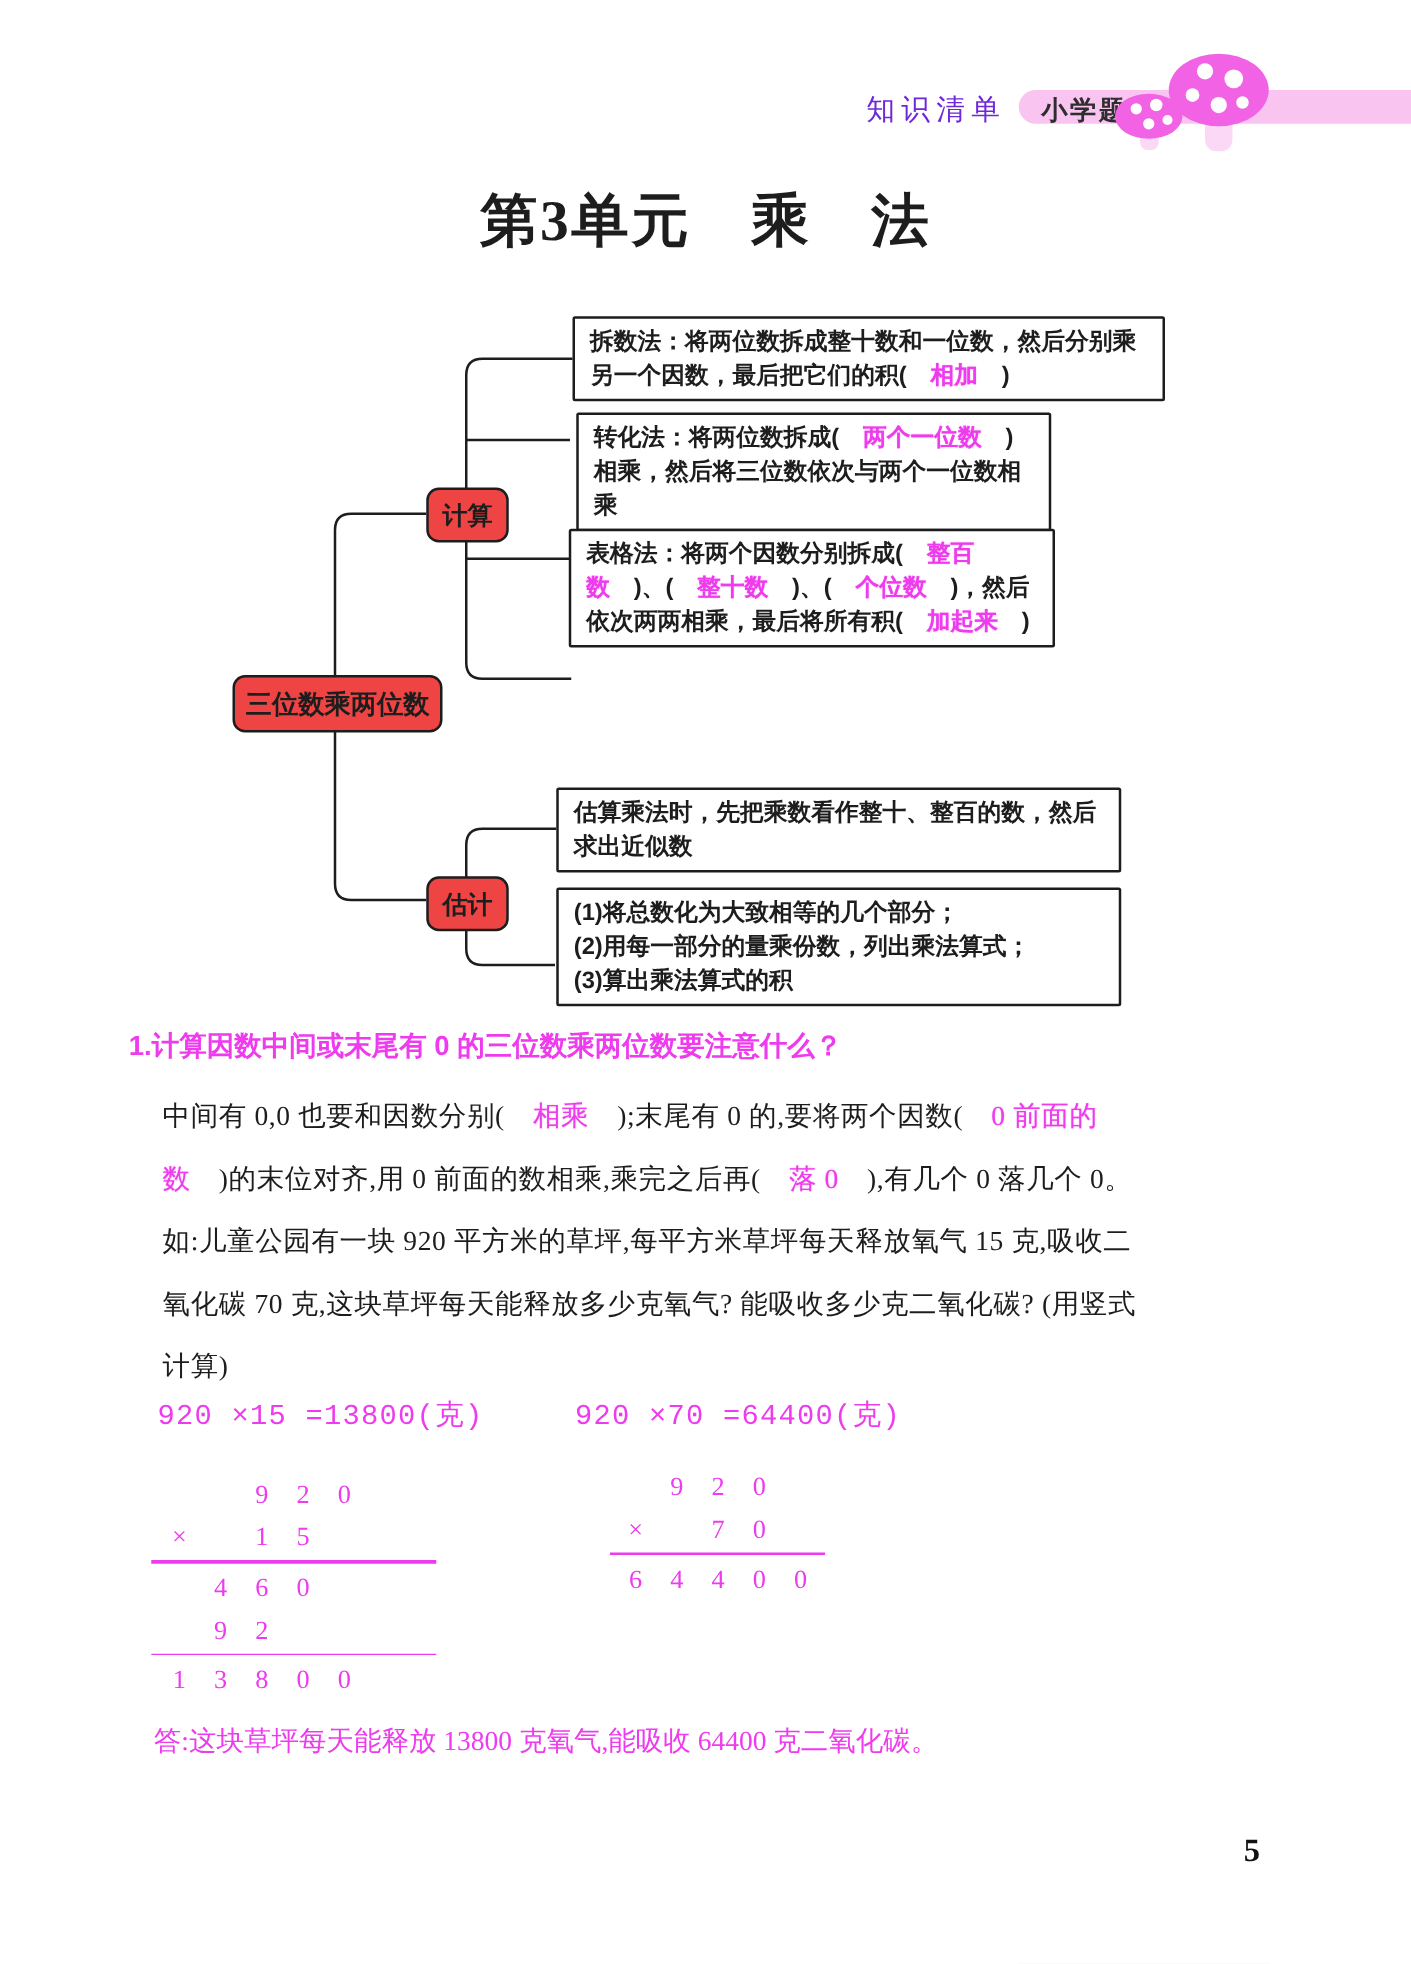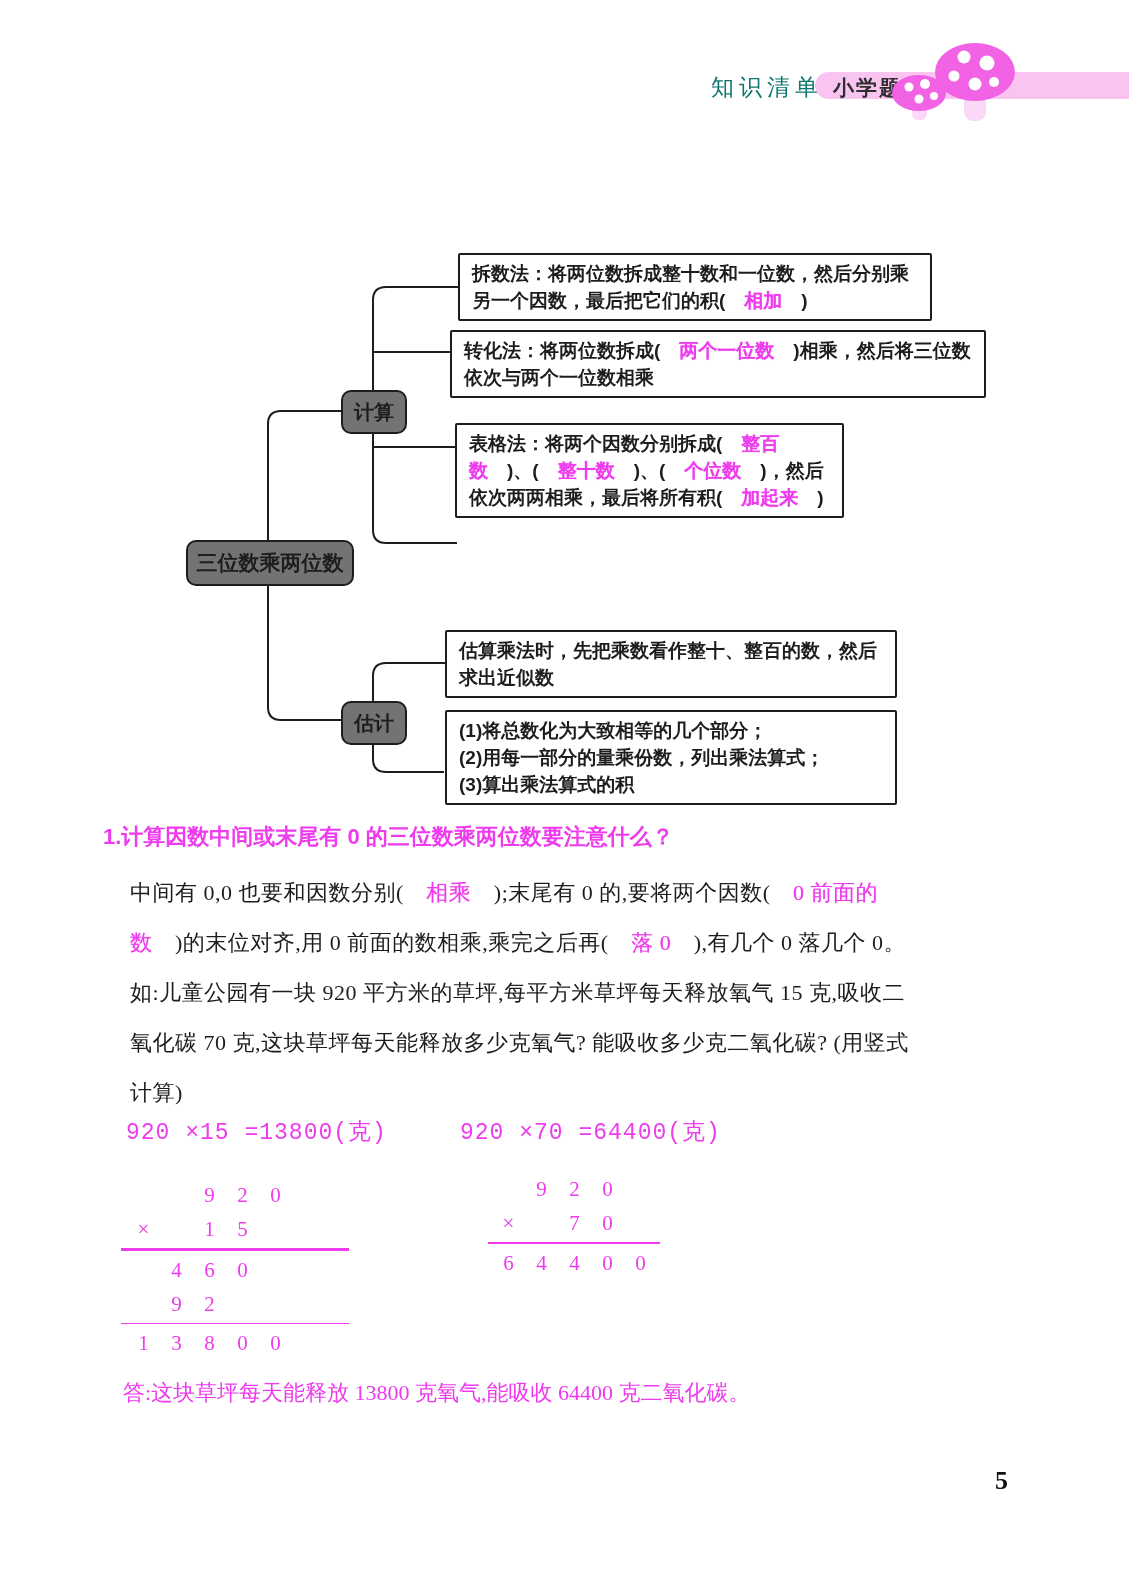--- a/index.html
+++ b/index.html
@@ -11,30 +11,30 @@
     --sans:"Liberation Sans","DejaVu Sans",sans-serif;
   }
   html,body{margin:0;padding:0;}
   body{background:#e8e8e8;}
   .page{
     position:relative;width:1129px;height:1571px;background:#ffffff;
     font-family:var(--serif);color:var(--ink);overflow:hidden;margin:0 auto;
   }
   .abs{position:absolute;}
   
-  .hdr-left{left:711px;top:72px;font-size:23px;letter-spacing:5px;color:#0f766e;font-family:var(--serif);}
+  .hdr-left{left:693px;top:72px;font-size:23px;letter-spacing:5px;color:#6d28d9;font-family:var(--serif);}
   .banner{left:815px;top:72px;width:314px;height:27px;background:var(--banner);border-radius:14px 0 0 14px;}
   .banner-label{left:833px;top:74px;font-size:21px;font-weight:700;color:#2e2e2e;font-family:var(--sans);letter-spacing:2px;}
   .mushrooms{left:872px;top:30px;}
   
   .title{left:0;top:146px;width:100%;text-align:center;font-size:46px;font-weight:700;letter-spacing:2px;font-family:var(--serif);}
   
   svg.connectors{left:0;top:0;width:1129px;height:1571px;pointer-events:none;}
   .node{
-    background:#737373;border:2px solid var(--ink);border-radius:10px;
+    background:#ef4444;border:2px solid var(--ink);border-radius:10px;
     display:flex;align-items:center;justify-content:center;
     font-family:var(--sans);font-weight:700;
   }
   .node-root{left:186px;top:540px;width:164px;height:42px;font-size:21px;}
   .node-sm{width:62px;height:40px;font-size:20px;}
   .box{
     background:#fff;border:2px solid var(--ink);border-radius:2px;
     padding:5px 12px;box-sizing:border-box;
     font-family:var(--sans);font-weight:700;font-size:19px;line-height:27px;
     white-space:pre-line;
@@ -72,37 +72,38 @@
     <circle cx="103" cy="54" r="6.5" fill="#fff"></circle>
     <circle cx="122" cy="52" r="5" fill="#fff"></circle>
     <rect x="40" y="72" width="15" height="18" rx="6" fill="#fbd9f6"></rect>
     <ellipse cx="47" cy="63" rx="27" ry="18" fill="#f163e4"></ellipse>
     <circle cx="37" cy="57" r="4.5" fill="#fff"></circle>
     <circle cx="53" cy="54" r="5" fill="#fff"></circle>
     <circle cx="47" cy="69" r="4.5" fill="#fff"></circle>
     <circle cx="62" cy="66" r="4" fill="#fff"></circle>
   </svg>
 
+  <div class="abs title">第3单元　乘　法</div>
 
   <svg class="abs connectors" viewBox="0 0 1129 1571">
     <g fill="none" stroke="#1d1d1d" stroke-width="2">
       <path d="M 341 411 L 281 411 Q 268 411 268 424 L 268 707 Q 268 720 281 720 L 341 720"></path>
       <path d="M 458 287 L 386 287 Q 373 287 373 300 L 373 530 Q 373 543 386 543 L 457 543"></path>
       <path d="M 373 352 L 456 352"></path>
       <path d="M 373 447 L 456 447"></path>
       <path d="M 445 663 L 386 663 Q 373 663 373 676 L 373 759 Q 373 772 386 772 L 444 772"></path>
     </g>
   </svg>
 
   <div class="abs node node-root">三位数乘两位数</div>
   <div class="abs node node-sm" style="left:341px;top:390px;">计算</div>
   <div class="abs node node-sm" style="left:341px;top:701px;">估计</div>
 
   <div class="abs box" style="left:458px;top:253px;width:474px;"><span>拆数法：将两位数拆成整十数和一位数，然后分别乘另一个因数，最后把它们的积(　</span><span class="hl">相加</span><span>　)</span></div>
-  <div class="abs box" style="left:450px;top:330px;width:536px;"><span>转化法：将两位数拆成(　</span><span class="hl">两个一位数</span><span>　)相乘，然后将三位数依次与两个一位数相乘</span></div>
+  <div class="abs box" style="left:461px;top:330px;width:380px;"><span>转化法：将两位数拆成(　</span><span class="hl">两个一位数</span><span>　)相乘，然后将三位数依次与两个一位数相乘</span></div>
   <div class="abs box" style="left:455px;top:423px;width:389px;"><span>表格法：将两个因数分别拆成(　</span><span class="hl">整百数</span><span>　)、(　</span><span class="hl">整十数</span><span>　)、(　</span><span class="hl">个位数</span><span>　)，然后依次两两相乘，最后将所有积(　</span><span class="hl">加起来</span><span>　)</span></div>
   <div class="abs box" style="left:445px;top:630px;width:452px;"><span>估算乘法时，先把乘数看作整十、整百的数，然后求出近似数</span></div>
   <div class="abs box" style="left:445px;top:710px;width:452px;"><span>(1)将总数化为大致相等的几个部分；
 (2)用每一部分的量乘份数，列出乘法算式；
 (3)算出乘法算式的积</span></div>
 
   <div class="abs q-head">1.计算因数中间或末尾有 0 的三位数乘两位数要注意什么？</div>
 
   <div class="abs body-line" style="top:878px;"><span>中间有 0,0 也要和因数分别(　</span><span class="hl">相乘</span><span>　);末尾有 0 的,要将两个因数(　</span><span class="hl">0 前面的</span></div>
   <div class="abs body-line" style="top:928px;"><span class="hl">数</span><span>　)的末位对齐,用 0 前面的数相乘,乘完之后再(　</span><span class="hl">落 0</span><span>　),有几个 0 落几个 0。</span></div>

